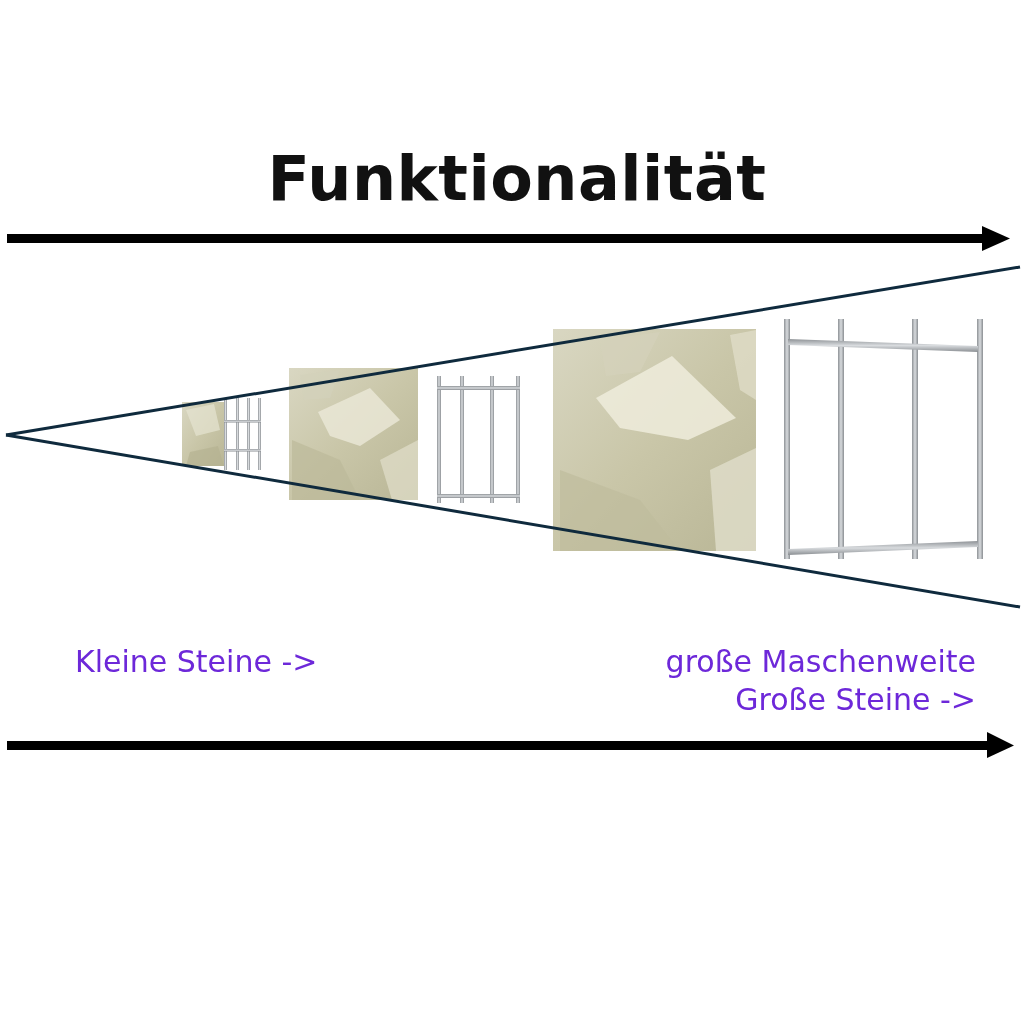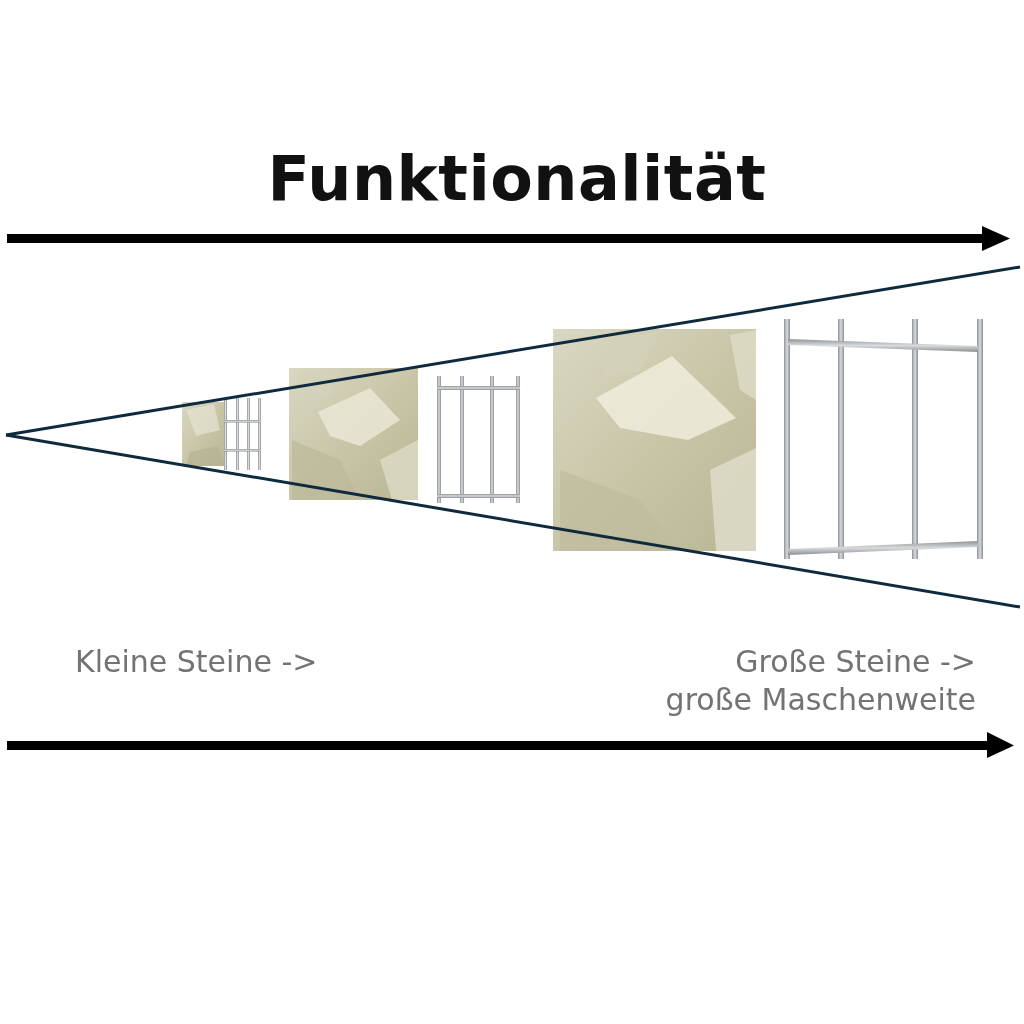--- a/index.html
+++ b/index.html
@@ -5,21 +5,21 @@
     html, body { margin: 0; padding: 0; background: #ffffff; }
     body { width: 1024px; height: 1024px; position: relative; overflow: hidden; font-family: "DejaVu Sans", sans-serif; }
     .title {
       position: absolute; left: 0; top: 142px; width: 1034px; text-align: center;
       font-family: "DejaVu Sans", sans-serif; font-weight: bold; font-size: 62px;
       color: #111; letter-spacing: 0.5px;
     }
     svg.stage { position: absolute; left: 0; top: 0; }
     .caption {
       position: absolute; font-family: "DejaVu Sans", sans-serif; font-size: 30px;
-      line-height: 38px; color: #737373;
+      line-height: 38px; color: #6d28d9;
     }
     .caption.left { left: 75px; top: 643px; text-align: left; }
     .caption.right { right: 48px; top: 643px; text-align: right; }
     .caption span { display: block; white-space: nowrap; }
   </style>
 </head>
 <body>
 
 <div class="title">Funktionalität</div>
 
@@ -106,15 +106,15 @@
     <rect x="7" y="741" width="980" height="9" fill="#000"></rect>
     <polygon points="987,732 1014,745.5 987,758" fill="#000"></polygon>
   </g>
 </svg>
 
 <div class="caption left">
   <span>Kleine Steine -&gt;</span>
 </div>
 
 <div class="caption right">
+  <span>große Maschenweite</span>
   <span>Große Steine -&gt;</span>
-  <span>große Maschenweite</span>
 </div>
 
 </body></html>

